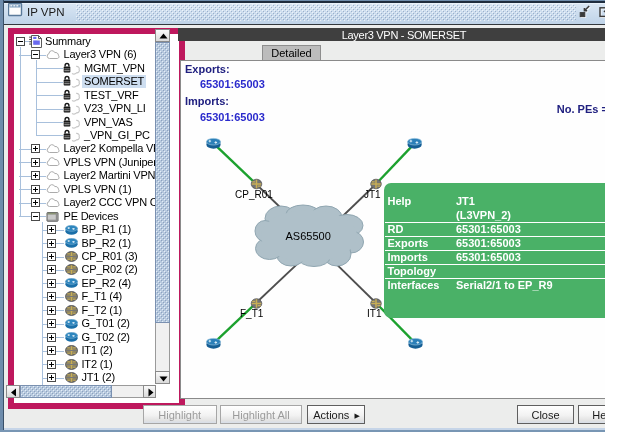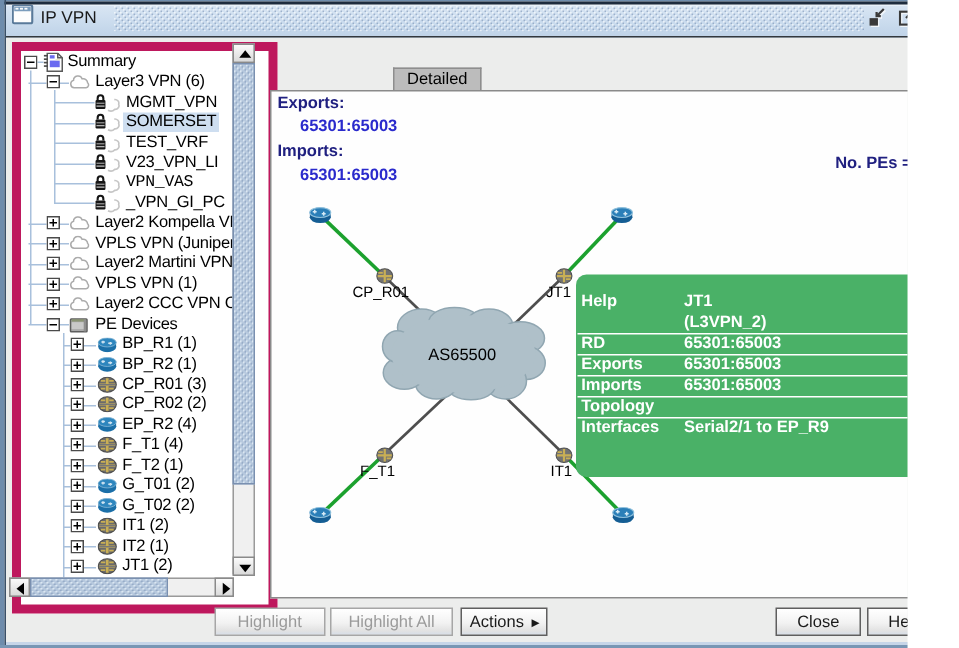--- a/index.html
+++ b/index.html
@@ -218,21 +218,21 @@
 <rect x="1.3" y="8.3" width="5.4" height="0.9" fill="#b5b5b5"></rect>
       </svg>
 <div class="trow" style="left:68px;top:68.05px;line-height:13px;padding:0 2px;">V23_VPN_LI</div>
 <svg width="19" height="13" style="position:absolute;left:49px;top:81.49999999999999px;">
         <path d="M 9 11.5 a 3.5 3.2 0 0 0 4.5 -0.6 a 2.6 2.4 0 0 0 2.6 -3.4 a 2.6 2.4 0 0 0 -2.9 -3.1" fill="none" stroke="#C6C6C6" stroke-width="1.1"></path>
 <rect x="0.7" y="4.6" width="6.6" height="6" rx="0.8" fill="#151515"></rect>
 <path d="M 2.1 4.6 V 3.5 a 1.9 2 0 0 1 3.8 0 v 1.1" fill="none" stroke="#151515" stroke-width="1.4"></path>
 <rect x="1.3" y="6.4" width="5.4" height="0.9" fill="#8f8f8f"></rect>
 <rect x="1.3" y="8.3" width="5.4" height="0.9" fill="#b5b5b5"></rect>
       </svg>
-<div class="trow" style="left:68px;top:81.49999999999999px;line-height:13px;padding:0 2px;font-family:Liberation Mono, monospace;">VPN_VAS</div>
+<div class="trow" style="left:68px;top:81.49999999999999px;line-height:13px;padding:0 2px;">VPN_VAS</div>
 <svg width="19" height="13" style="position:absolute;left:49px;top:94.94999999999999px;">
         <path d="M 9 11.5 a 3.5 3.2 0 0 0 4.5 -0.6 a 2.6 2.4 0 0 0 2.6 -3.4 a 2.6 2.4 0 0 0 -2.9 -3.1" fill="none" stroke="#C6C6C6" stroke-width="1.1"></path>
 <rect x="0.7" y="4.6" width="6.6" height="6" rx="0.8" fill="#151515"></rect>
 <path d="M 2.1 4.6 V 3.5 a 1.9 2 0 0 1 3.8 0 v 1.1" fill="none" stroke="#151515" stroke-width="1.4"></path>
 <rect x="1.3" y="6.4" width="5.4" height="0.9" fill="#8f8f8f"></rect>
 <rect x="1.3" y="8.3" width="5.4" height="0.9" fill="#b5b5b5"></rect>
       </svg>
 <div class="trow" style="left:68px;top:94.94999999999999px;line-height:13px;padding:0 2px;">_VPN_GI_PC</div>
 <svg width="9" height="9" style="position:absolute;left:17px;top:110.39999999999998px;">
         <rect x="0.5" y="0.5" width="8" height="8" fill="#fff" stroke="#4a4a4a" stroke-width="1"></rect>
@@ -500,20 +500,21 @@
         </defs>
 <rect x="0" y="0" width="90" height="11" fill="url(#hb)"></rect>
       </svg>
     </div>
 <div style="position:absolute;left:143px;top:385px;width:13px;height:13px;background:linear-gradient(#FAFAFA,#DADADA);border:1px solid #8a8a8a;box-sizing:border-box;">
 <svg width="11" height="11" style="display:block">
         <polygon points="9.5,6.5 4.5,2.5 4.5,10.5" fill="#000"></polygon>
       </svg>
     </div>
 
+  <div id="rhead" class="abs">Layer3 VPN - SOMERSET</div>
   <div id="tab2" class="abs">Detailed</div>
   <div id="rcontent" class="abs">
 
 <svg width="447" height="337" style="position:absolute;left:0;top:0;">
 
 <g stroke="#4E4E4E" stroke-width="1.8">
 <line x1="75" y1="123" x2="130" y2="176"></line>
 <line x1="195" y1="123" x2="138" y2="178"></line>
 <line x1="75" y1="242" x2="130" y2="190"></line>
 <line x1="195" y1="242" x2="140" y2="188"></line>

